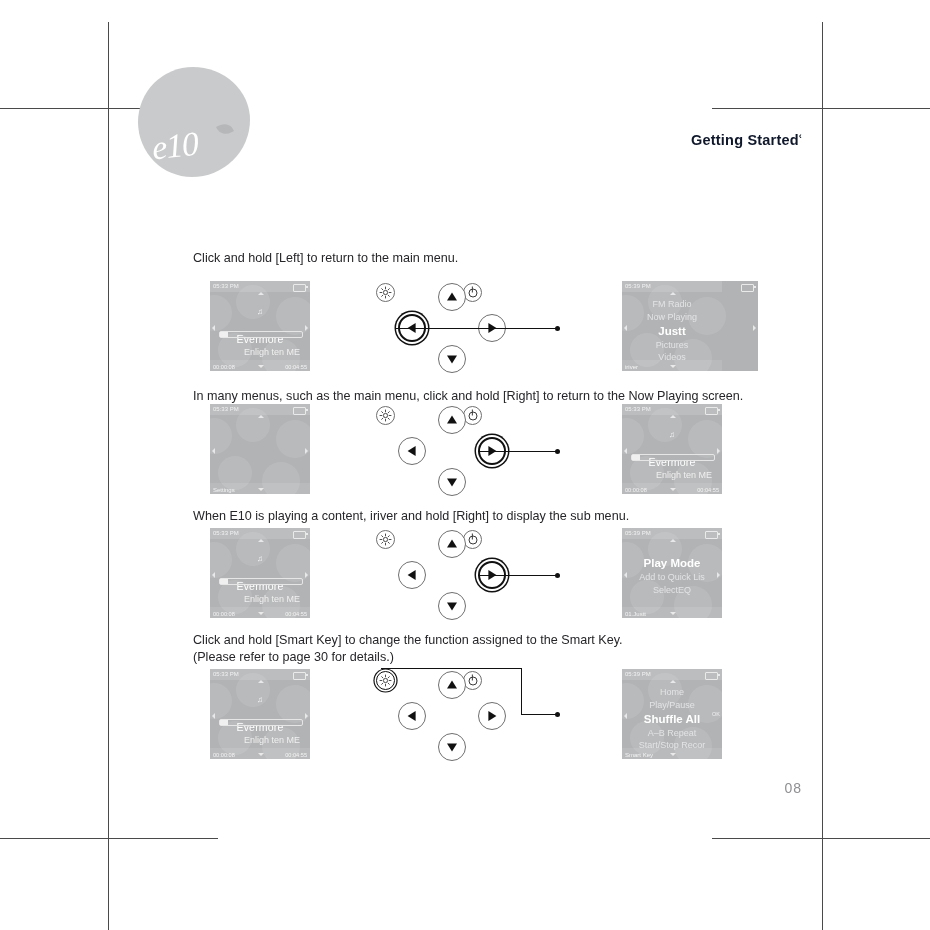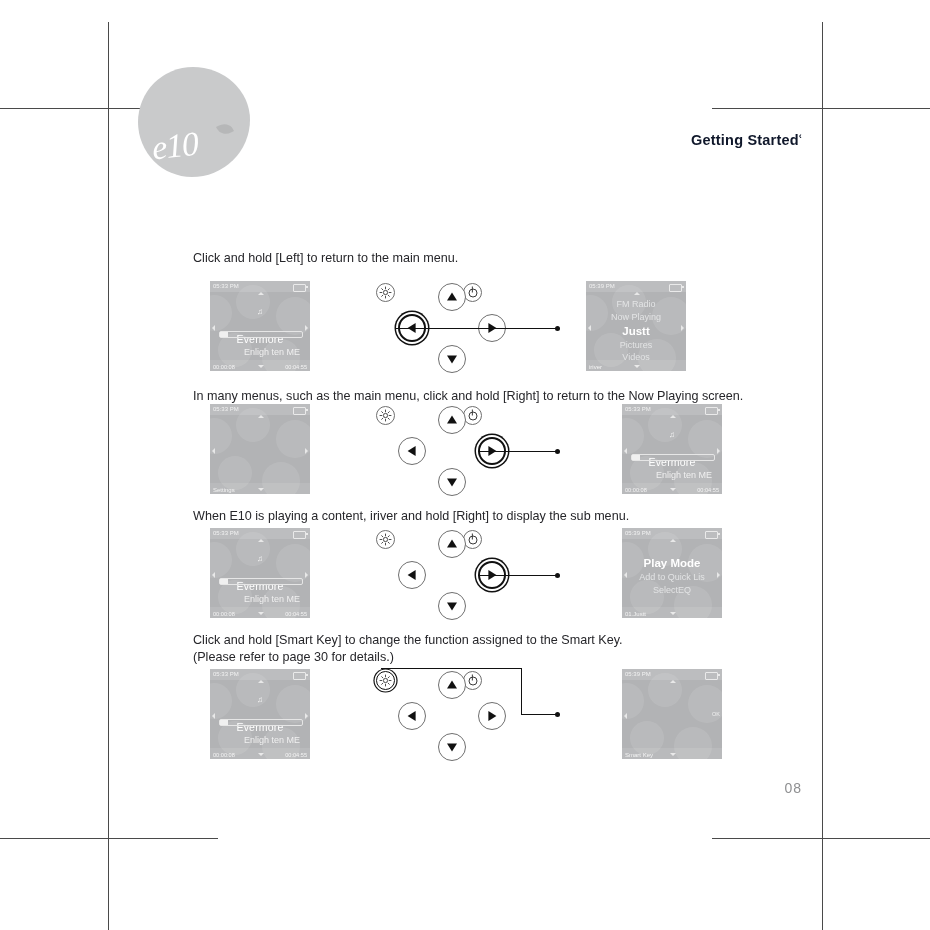--- a/index.html
+++ b/index.html
@@ -397,21 +397,21 @@
           <div class="np-note">♫</div>  
           <div class="np-title">Evermore</div>  
           <div class="np-artist">Enligh ten ME</div>
         </div>
         <div class="np-bar">
           <i></i>
         </div>
         <div class="lcd-bleft">00:00:08</div>
         <div class="lcd-bright">00:04:55</div>
       </div>
-      <div class="lcd" style="left: 586px; top: 281px;">
+      <div class="lcd" style="left: 622px; top: 281px; padding-left: 36px;">
         <div class="blob b1"></div>
         <div class="blob b2"></div>
         <div class="blob b3"></div>
         <div class="blob b4"></div>
         <div class="blob b5"></div>
         <div class="lcd-status"></div>
         <div class="lcd-time">05:39 PM</div>
         <div class="lcd-batt"></div>
         <div class="lcd-tcaret"></div>
         <div class="lcd-lcaret"></div>
@@ -646,20 +646,27 @@
         <div class="blob b4"></div>
         <div class="blob b5"></div>
         <div class="lcd-status"></div>
         <div class="lcd-time">05:39 PM</div>
         <div class="lcd-batt"></div>
         <div class="lcd-tcaret"></div>
         <div class="lcd-lcaret"></div>
         <div class="lcd-rok">OK</div>
         <div class="lcd-bcaret"></div>
         <div class="lcd-bottom"></div>
+        <div class="menu" style="top:17px">
+          <div class="mi">Home</div>
+          <div class="mi">Play/Pause</div>
+          <div class="mi sel">Shuffle All</div>
+          <div class="mi">A–B Repeat</div>
+          <div class="mi">Start/Stop Recor</div>
+        </div>
         <div class="lcd-blabel">Smart Key</div>
       </div>
       <div class="pad" style="left: 366px; top: 671px;">
         <div class="smart hl"><svg width="17" height="17" viewBox="0 0 17 17">
             <circle cx="8.5" cy="8.5" r="2.1" fill="none" stroke="#3a3a3a" stroke-width="0.9"></circle>
             <line x1="8.5" y1="2.6" x2="8.5" y2="5.2" stroke="#3a3a3a" stroke-width="0.9"></line>
             <line x1="8.5" y1="11.8" x2="8.5" y2="14.4" stroke="#3a3a3a" stroke-width="0.9"></line>
             <line x1="2.6" y1="8.5" x2="5.2" y2="8.5" stroke="#3a3a3a" stroke-width="0.9"></line>
             <line x1="11.8" y1="8.5" x2="14.4" y2="8.5" stroke="#3a3a3a" stroke-width="0.9"></line>
             <line x1="4.4" y1="4.4" x2="6.2" y2="6.2" stroke="#3a3a3a" stroke-width="0.9"></line>

